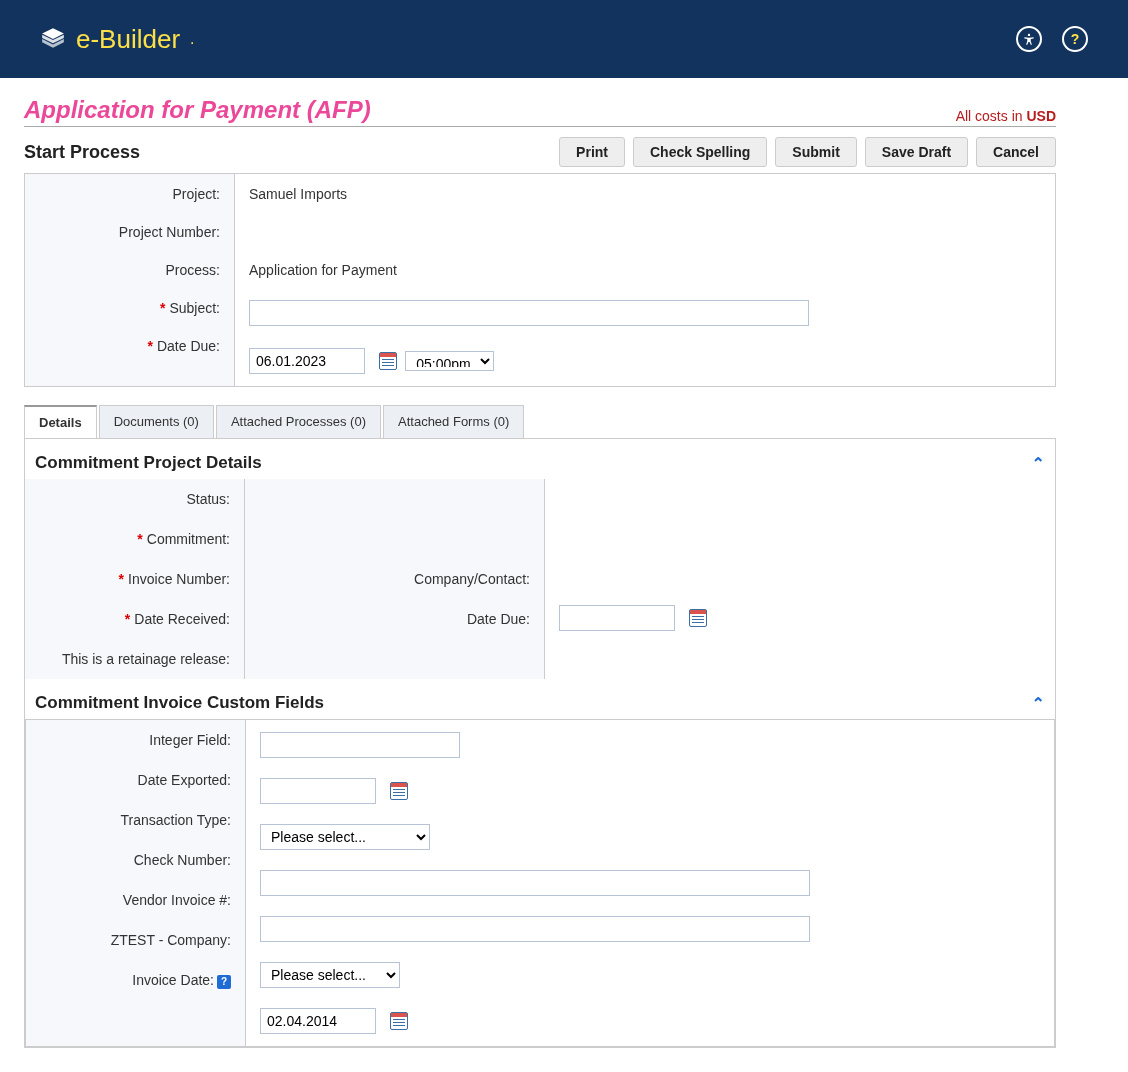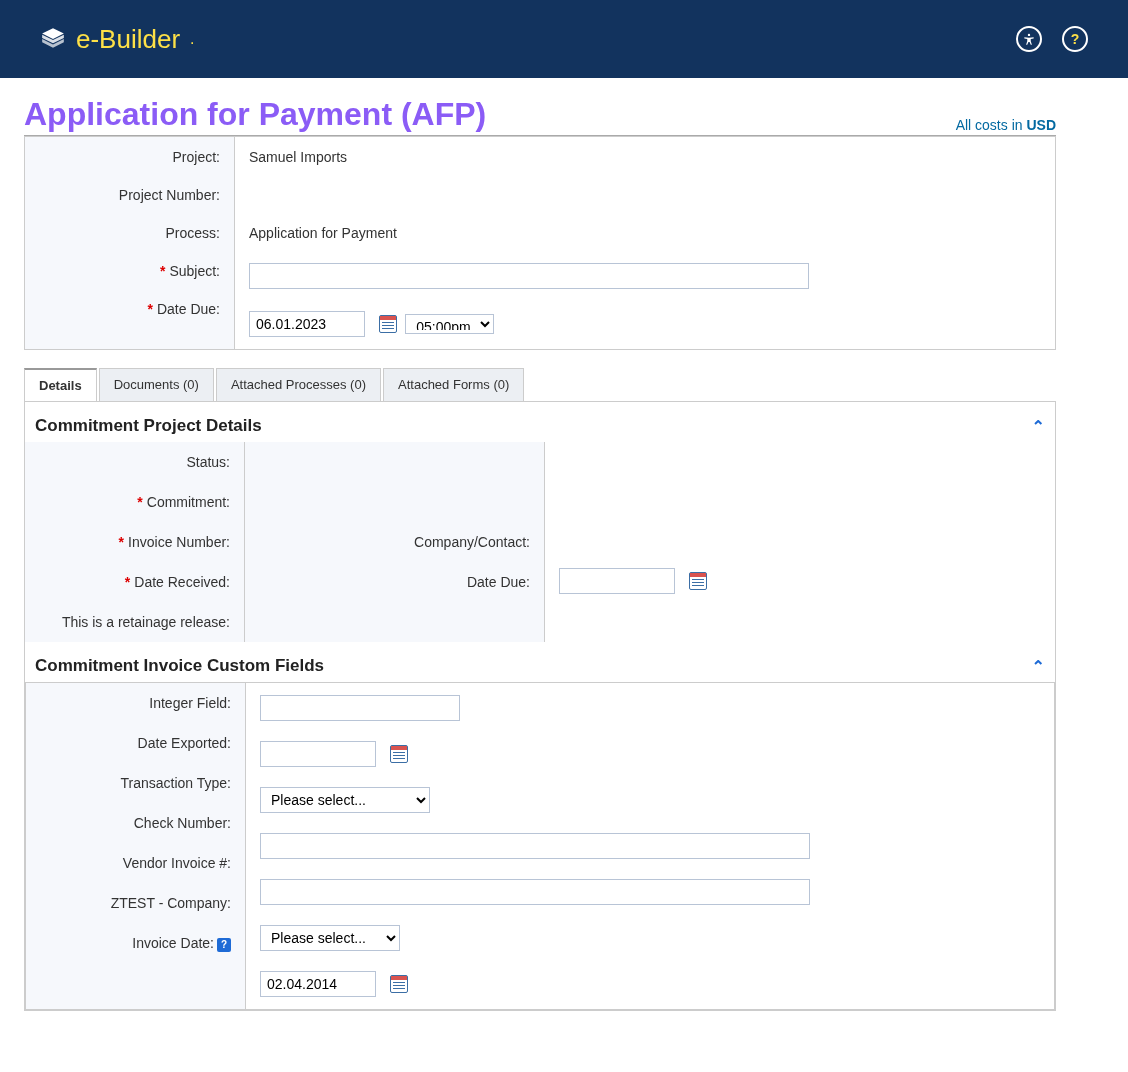--- a/index.html
+++ b/index.html
@@ -44,26 +44,27 @@
     max-width: 1080px;
   }
   .page-header {
     display: flex;
     justify-content: space-between;
     align-items: flex-end;
     border-bottom: 1px solid #aaa;
     padding-bottom: 2px;
   }
   .page-title {
-    font-size: 32px;
+    font-size: 24px;
     font-weight: 700;
     margin: 0;
-    color: #8b5cf6;
-  }
-  .currency-note { font-size: 14px; color: #0369a1; }
+    color: #ec4899;
+    font-style: italic;
+  }
+  .currency-note { font-size: 14px; color: #b91c1c; }
   .currency-note b { font-weight: 700; }
   .subheader {
     display: flex;
     justify-content: space-between;
     align-items: center;
     margin-top: 10px;
     margin-bottom: 6px;
   }
   .start-process {
     font-size: 18px;
@@ -249,20 +250,30 @@
 </div>
 
 <div class="page">
   <div class="page-header">
     <h1 class="page-title">Application for Payment (AFP)</h1>
     <div class="currency-note">
       <span>All costs in </span><b>USD</b>
     </div>
   </div>
 
+  <div class="subheader">
+    <div class="start-process">Start Process</div>
+    <div class="btn-row">
+      <button class="btn">Print</button>
+      <button class="btn">Check Spelling</button>
+      <button class="btn">Submit</button>
+      <button class="btn">Save Draft</button>
+      <button class="btn">Cancel</button>
+    </div>
+  </div>
 
   <div class="panel">
     <div class="label-col">
       <div class="lbl">Project:</div>
       <div class="lbl">Project Number:</div>
       <div class="lbl">Process:</div>
       <div class="lbl"><span class="req">*</span><span>Subject:</span></div>
       <div class="lbl"><span class="req">*</span><span>Date Due:</span></div>
     </div>
     <div class="value-col">

